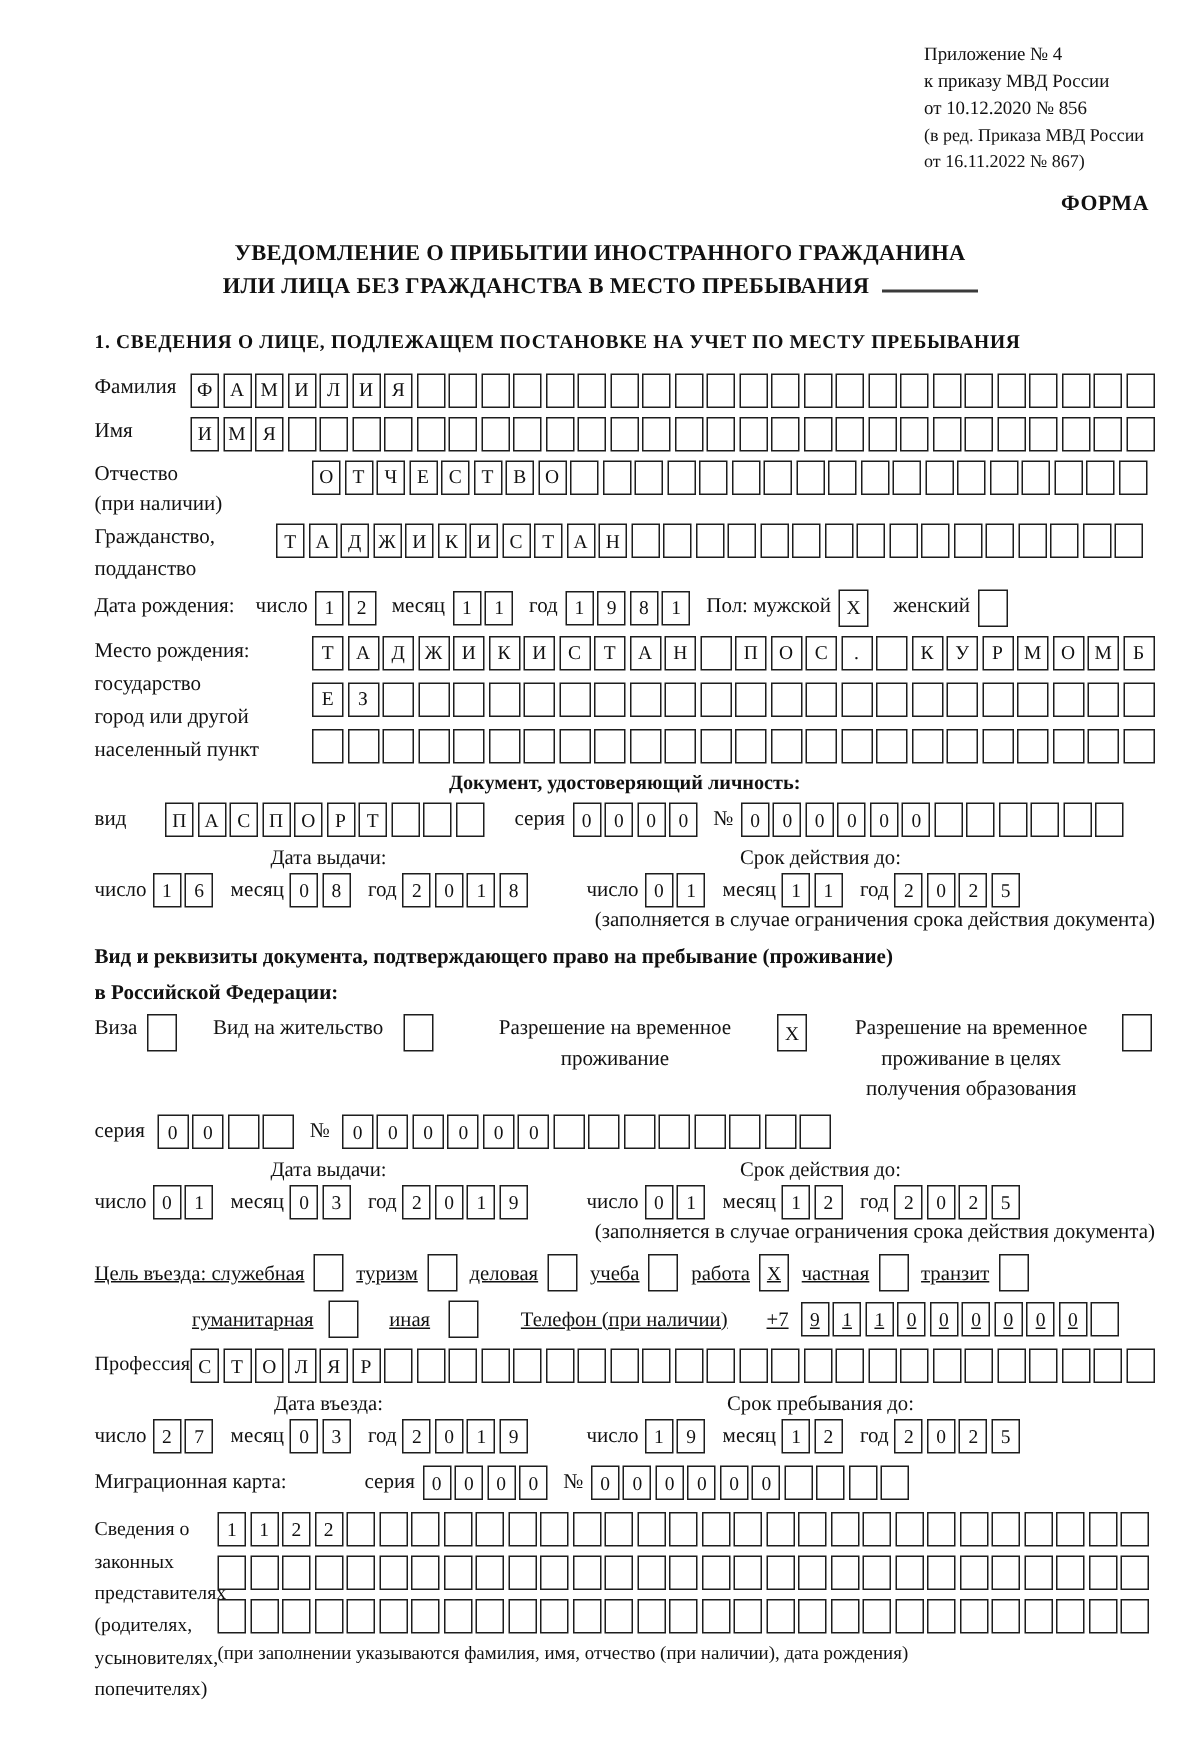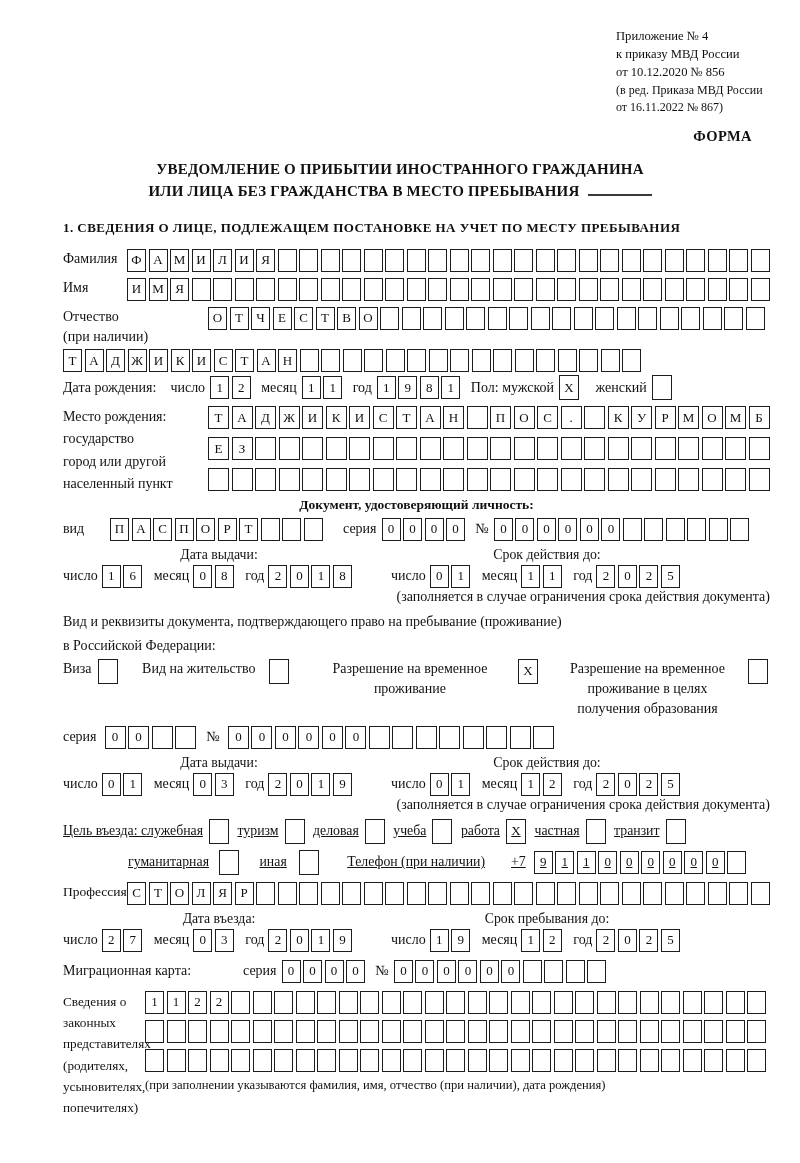--- a/index.html
+++ b/index.html
@@ -4,40 +4,40 @@
 <style>
   * { margin:0; padding:0; box-sizing:border-box; }
   html,body { background:#fff; }
   body {
     width:800px; height:1163px;
     font-family:"Liberation Serif","DejaVu Serif",serif;
     color:#111; position:relative; overflow:hidden;
   }
   .annex { margin:28px 36px 0 616px; font-size:12.6px; line-height:1.42; }
   .annex .small { font-size:12px; }
-  .forma { text-align:right; padding-right:48px; margin-top:12px; font-weight:bold; font-size:14.5px; letter-spacing:.4px; }
+  .forma { text-align:right; padding-right:34px; margin-top:12px; font-weight:bold; font-size:14.5px; letter-spacing:.4px; }
   .title { text-align:center; font-weight:bold; font-size:15px; margin-top:13px; line-height:1.5; letter-spacing:.2px; }
   .blankline { display:inline-block; width:64px; border-bottom:2px solid #3a3a3a; height:14px; margin-left:8px; }
   .section-title { margin:17px 30px 0 63px; font-weight:bold; font-size:13px; letter-spacing:.45px; }
 
   .form-area { margin-top:13px; }
   .frow { display:flex; align-items:flex-start; margin:0 0 6px 63px; font-size:14px; }
   .lbl { flex:none; font-size:14px; line-height:1.45; }
   .cells { display:flex; flex:none; }
   .cell {
     width:19px; height:23px; border:1.7px solid #1d1d1d; margin-right:2.5px;
     display:flex; align-items:center; justify-content:center;
     font-size:13px; flex:none; background:#fff;
   }
   .wide .cell { width:21px; }
   .cbx .cell { width:20px; height:25px; }
   .w64 { width:64px; } .w145 { width:145px; } .w121 { width:121px; } .w47 { width:47px; }
   .mini { margin-right:5px; }
   .center-bold { text-align:center; font-weight:bold; font-size:13.5px; margin:2px 30px 5px 63px; }
-  .plain-line { margin:2px 30px 3px 63px; font-size:14px; line-height:1.5; }
+  .plain-line { margin:2px 30px 3px 63px; font-size:14px; line-height:1.5;font-weight:bold; }
   .dates { display:flex; margin-left:63px; }
   .dategrp { }
   .dg-label { text-align:center; font-size:13.8px; margin-bottom:2px; }
   .dg-row { display:flex; align-items:center; font-size:13.8px; }
   .dg-row .lbl { margin-right:4px; }
   .dg-row .cells { margin-right:9px; }
   .note { text-align:right; margin:1px 30px 6px 0; font-size:14px; }
   .cb-row { display:flex; align-items:flex-start; margin:2px 0 6px 63px; font-size:14px; }
   .cb-text { text-align:center; line-height:1.45; }
   .purpose { display:flex; align-items:center; margin:2px 0 6px 63px; font-size:13.8px;text-decoration:underline; }
@@ -172,20 +172,24 @@
         <span class="cell"></span>
         <span class="cell"></span>
         <span class="cell"></span>
         <span class="cell"></span>
         <span class="cell"></span>
         <span class="cell"></span>
       </div>
   </div>
 
   <div class="frow" style="margin-bottom:3px">
+    <div class="lbl w121">
+      <div>Гражданство,</div>
+      <div>подданство</div>
+    </div>
     <div class="cells">
         <span class="cell">Т</span>
         <span class="cell">А</span>
         <span class="cell">Д</span>
         <span class="cell">Ж</span>
         <span class="cell">И</span>
         <span class="cell">К</span>
         <span class="cell">И</span>
         <span class="cell">С</span>
         <span class="cell">Т</span>

